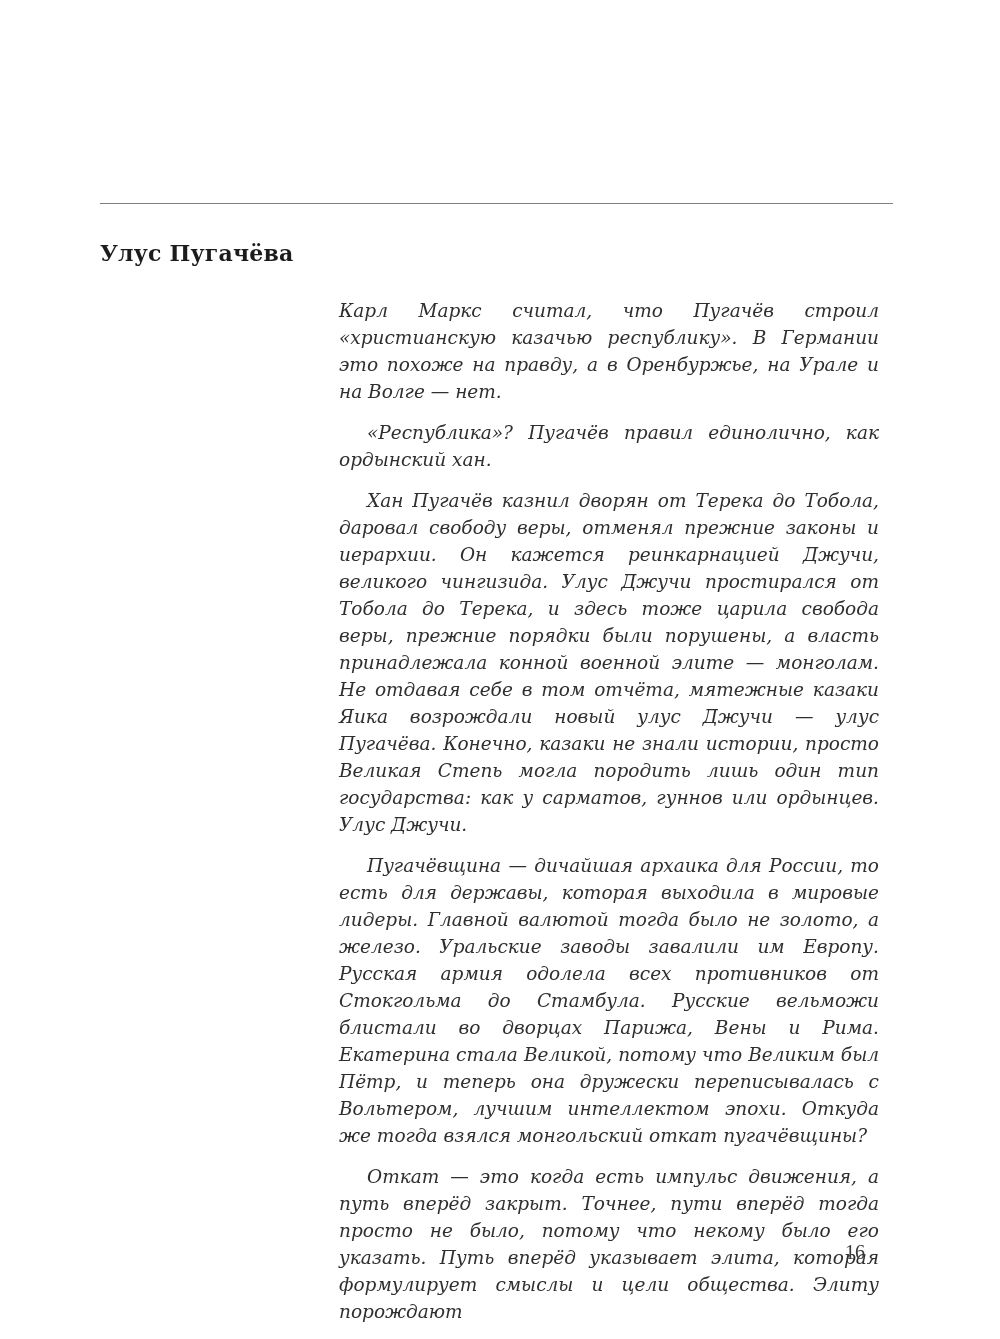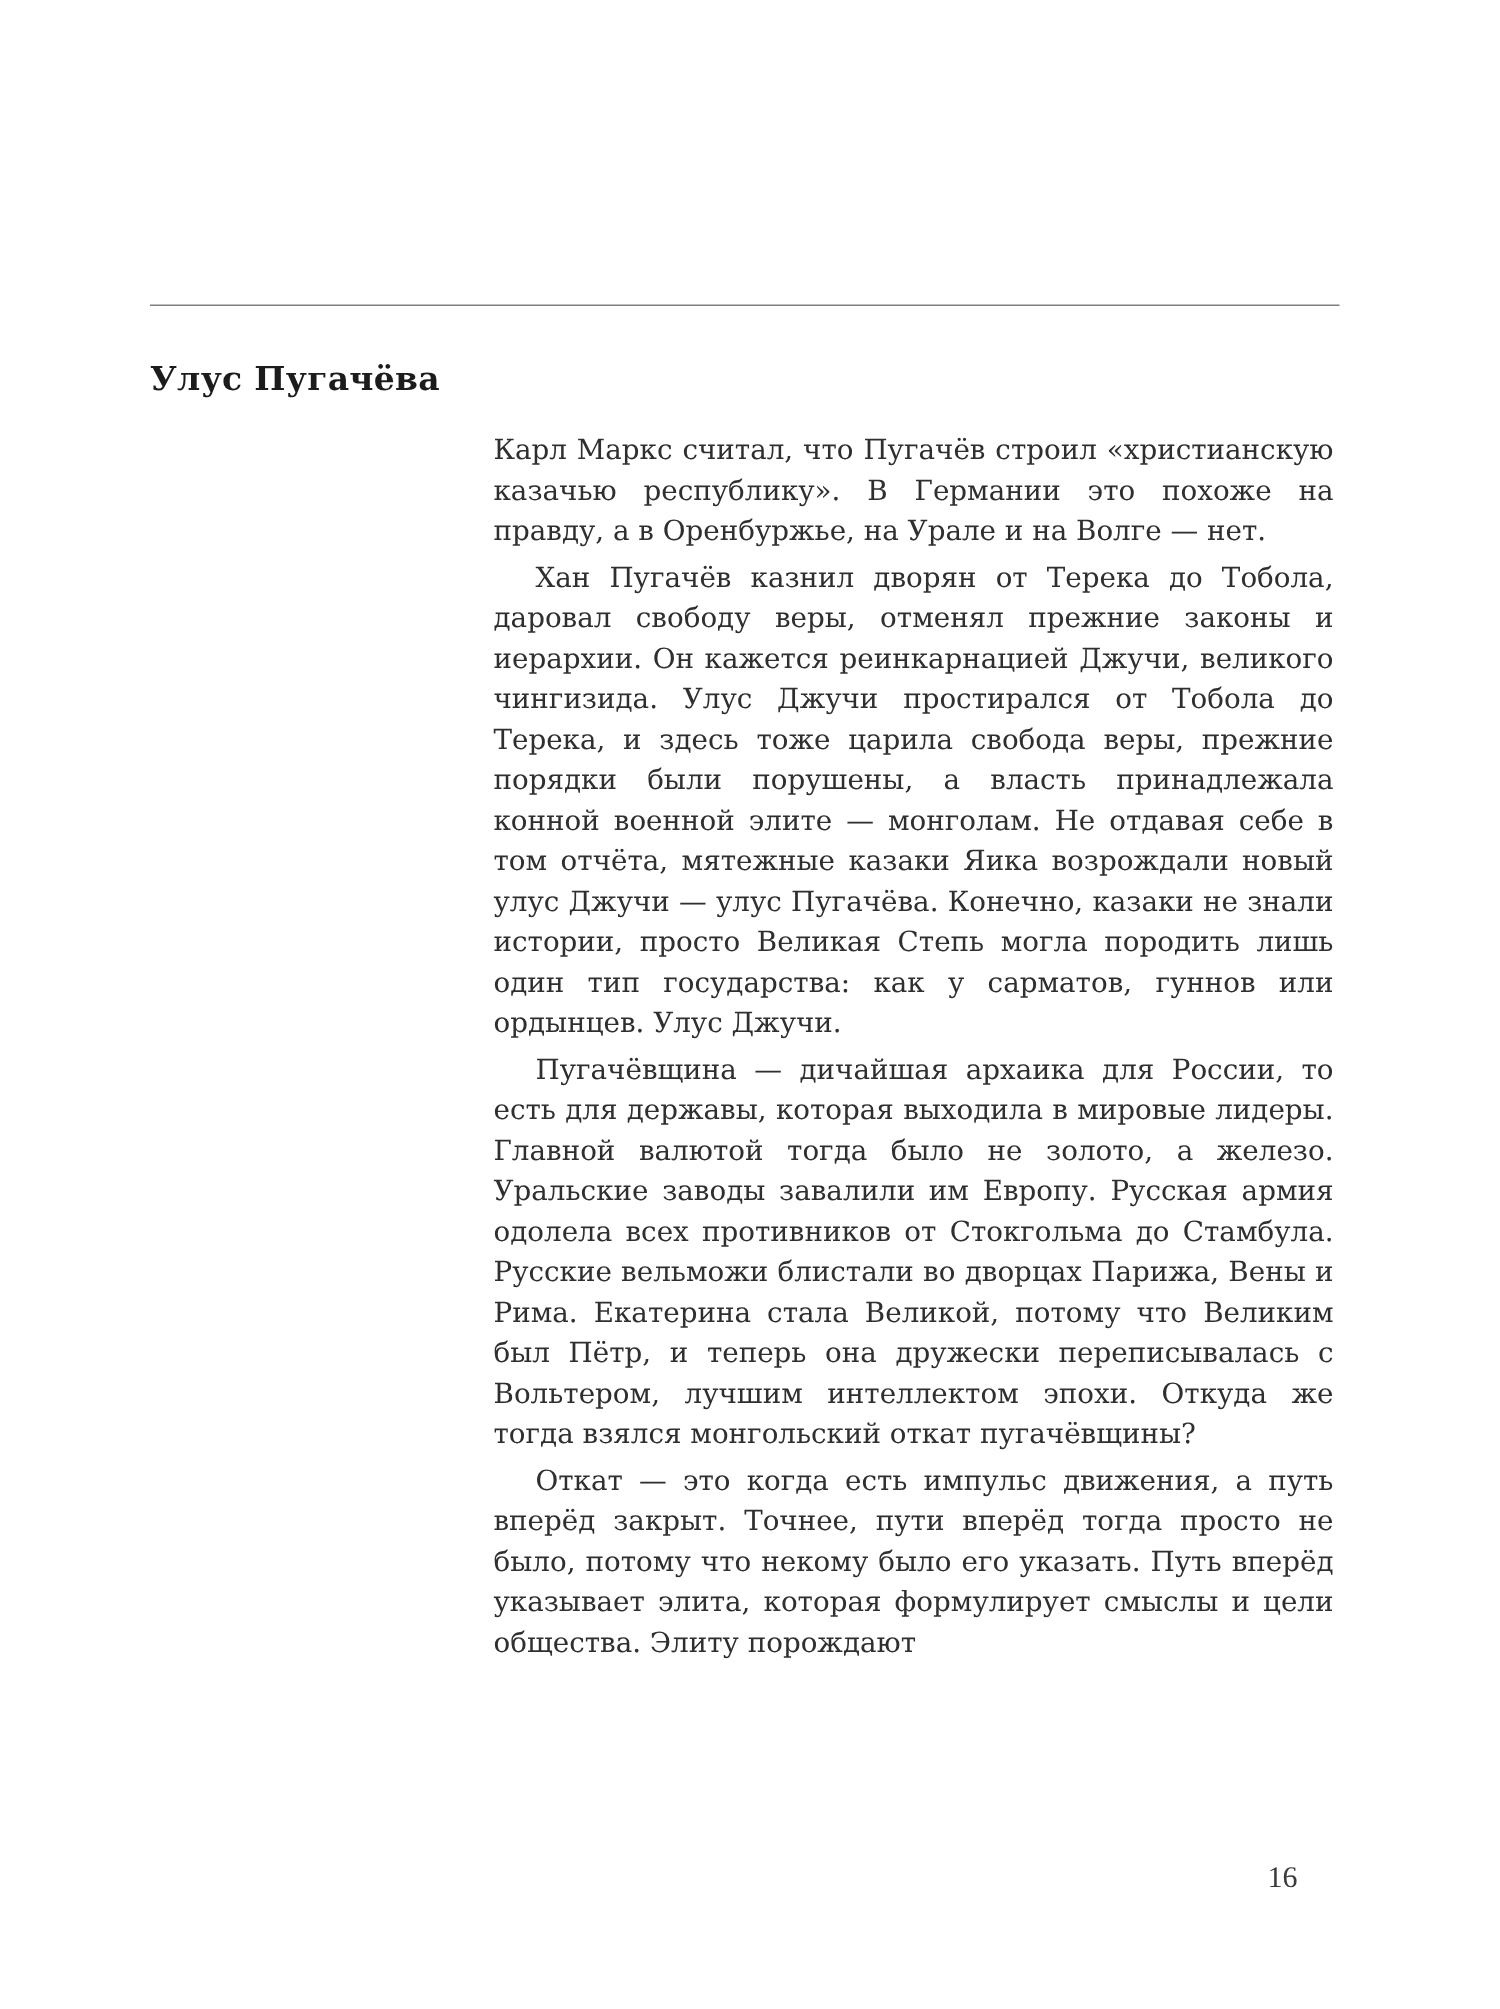--- a/index.html
+++ b/index.html
@@ -44,22 +44,23 @@
     width: 568px;
     font-family: "DejaVu Serif", serif;
     font-size: 18.5px;
     line-height: 27px;
     color: #2f2f2f;
     text-align: justify;
     hyphens: auto;
     -webkit-hyphens: auto;
   }
   .body-text p {
-    margin: 4px;
+    margin: 14px;
     padding: 0;
+    font-style: italic;
   }
   .body-text p.indent {
     text-indent: 28px;
   }
   .page-number {
     position: absolute;
     right: 107px;
     top: 1242px;
     font-family: Liberation Serif, serif;
     font-size: 20px;
@@ -72,20 +73,21 @@
 <body>
 
 <div class="page">
 
   <hr class="rule">
 
   <h1 class="chapter-title">Улус Пугачёва</h1>
 
   <div class="body-text">
       <p lang="ru">Карл Маркс считал, что Пугачёв строил «христианскую казачью республику». В Германии это похоже на правду, а в Оренбуржье, на Урале и на Волге — нет.</p>
+      <p lang="ru" class="indent">«Республика»? Пугачёв правил единолично, как ордынский хан.</p>
       <p lang="ru" class="indent">Хан Пугачёв казнил дворян от Терека до Тобола, даровал свободу веры, отменял прежние законы и иерархии. Он кажется реинкарнацией Джучи, великого чингизида. Улус Джучи простирался от Тобола до Терека, и здесь тоже царила свобода веры, прежние порядки были порушены, а власть принадлежала конной военной элите — монголам. Не отдавая себе в том отчёта, мятежные казаки Яика возрождали новый улус Джучи — улус Пугачёва. Конечно, казаки не знали истории, просто Великая Степь могла породить лишь один тип государства: как у сарматов, гуннов или ордынцев. Улус Джучи.</p>
       <p lang="ru" class="indent">Пугачёвщина — дичайшая архаика для России, то есть для державы, которая выходила в мировые лидеры. Главной валютой тогда было не золото, а железо. Уральские заводы завалили им Европу. Русская армия одолела всех противников от Стокгольма до Стамбула. Русские вельможи блистали во дворцах Парижа, Вены и Рима. Екатерина стала Великой, потому что Великим был Пётр, и теперь она дружески переписывалась с Вольтером, лучшим интеллектом эпохи. Откуда же тогда взялся монгольский откат пугачёвщины?</p>
       <p lang="ru" class="indent">Откат — это когда есть импульс движения, а путь вперёд закрыт. Точнее, пути вперёд тогда просто не было, потому что некому было его указать. Путь вперёд указывает элита, которая формулирует смыслы и цели общества. Элиту порождают</p>
     </div>
 
   <div class="page-number">16</div>
 
 </div>
 
 </body></html>

